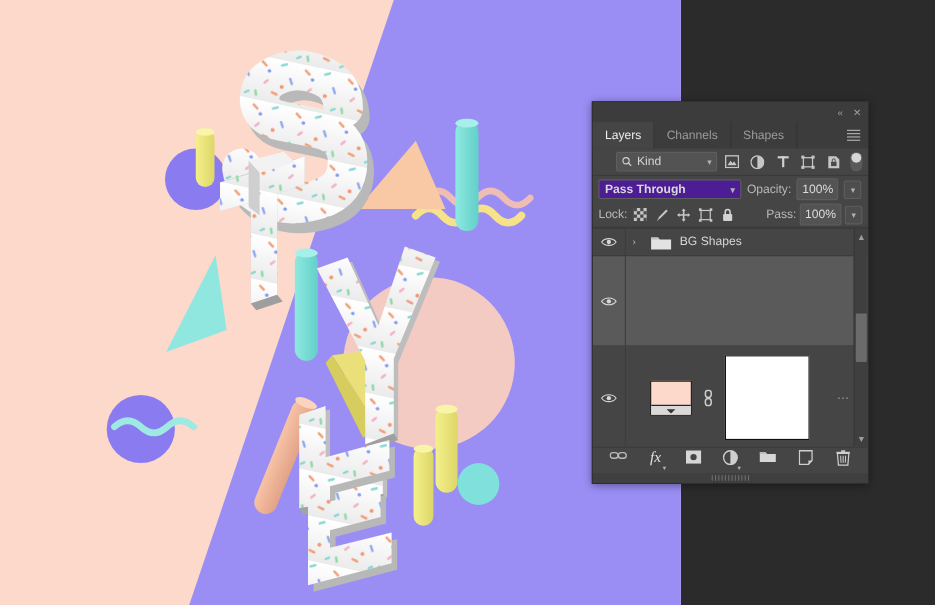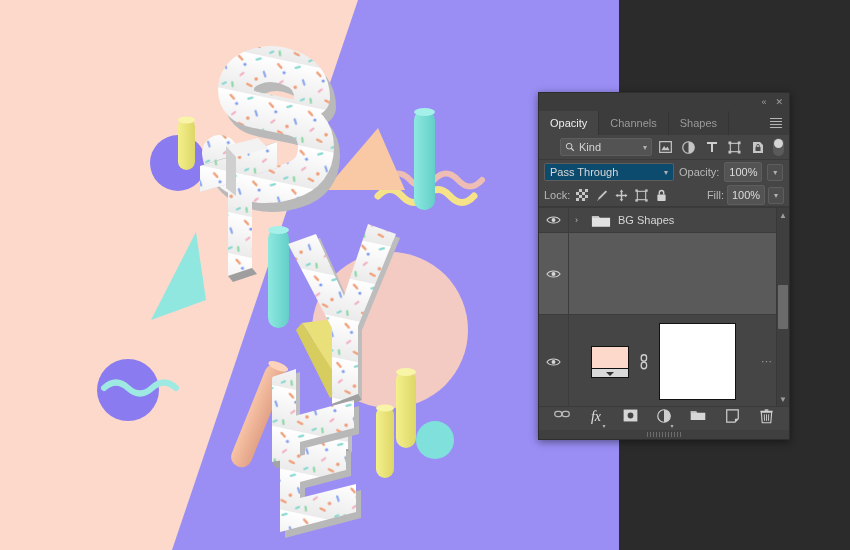--- a/index.html
+++ b/index.html
@@ -77,24 +77,24 @@
     content: ""; position: absolute; left: 1px; top: 1px;
     width: 9px; height: 9px; border-radius: 50%; background: #d6d6d6;
   }
 
   
   .blend-row {
     height: 24px; display: flex; align-items: center;
     padding: 0 5px; gap: 5px; flex: 0 0 auto;
   }
   .blend-select {
-    width: 130px; height: 18px; background: #0c4a6e;
+    width: 130px; height: 18px; background: #4c1d95;
     border: 1px solid #5e5e5e; border-radius: 2px;
     display: flex; align-items: center; padding: 0 5px;
-    color: #d8d8d8; font-size: 11px; cursor: pointer;
+    color: #d8d8d8; font-size: 11px; cursor: pointer; font-weight: bold;
   }
   .blend-select .cv { margin-left: auto; font-size: 8px; color: #b0b0b0; }
   .lbl { color: #b8b8b8; font-size: 11px; white-space: nowrap; text-align: center; }
   .num-box {
     width: 38px; height: 20px; background: #535353; border: 1px solid #5e5e5e;
     border-radius: 2px; display: flex; align-items: center;
     justify-content: center; color: #dcdcdc; font-size: 11px; cursor: text;
   }
   .stepper {
     width: 16px; height: 17px; background: #4d4d4d; border: 1px solid #5e5e5e;
@@ -328,21 +328,21 @@
   </div>
 
   <div id="layers-panel">
 
     <div class="pnl-titlebar">
       <span class="tb-btn">«</span>
       <span class="tb-btn">✕</span>
     </div>
 
     <div class="pnl-tabs">
-      <div class="tab active">Opacity</div>
+      <div class="tab active">Layers</div>
       <div class="tab">Channels</div>
       <div class="tab">Shapes</div>
       <div class="pnl-menu">
         <span class="hamb">
             <i></i>
             <i></i>
             <i></i>
             <i></i>
           </span>
       </div>
@@ -439,21 +439,21 @@
           <rect x="0.4" y="11" width="2.6" height="2.6" fill="#c6c6c6"></rect>
           <rect x="11" y="11" width="2.6" height="2.6" fill="#c6c6c6"></rect>
         </svg>
       </div>
       <div class="lck">
         <svg width="11" height="13" viewBox="0 0 12 14">
           <rect x="1.5" y="6" width="9" height="7" rx="1" fill="#d2d2d2"></rect>
           <path d="M3.6 6 V4 a2.4 2.4 0 0 1 4.8 0 V6" fill="none" stroke="#d2d2d2" stroke-width="1.5"></path>
         </svg>
       </div>
-      <span class="lbl" style="margin-left:auto">Fill:</span>
+      <span class="lbl" style="margin-left:auto">Pass:</span>
       <div class="num-box">100%</div>
       <div class="stepper">▾</div>
     </div>
 
     <div class="layer-list">
 
       <div class="layer-row" style="height:25px">
         <div class="eye-cell">
           <svg width="15" height="10" viewBox="0 0 16 10">
             <path d="M1 5 C4 0.6 12 0.6 15 5 C12 9.4 4 9.4 1 5 Z" fill="none" stroke="#d6d6d6" stroke-width="1.1"></path>

